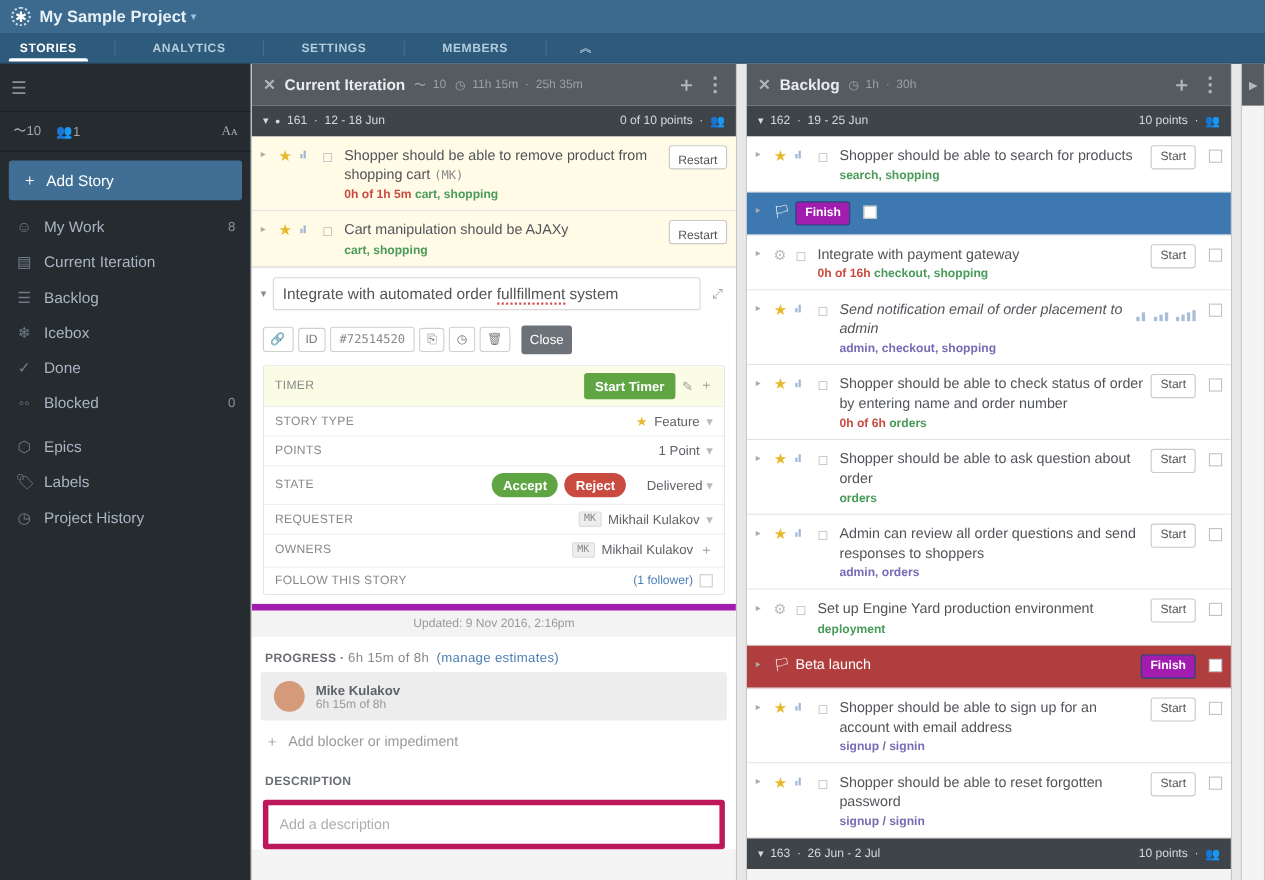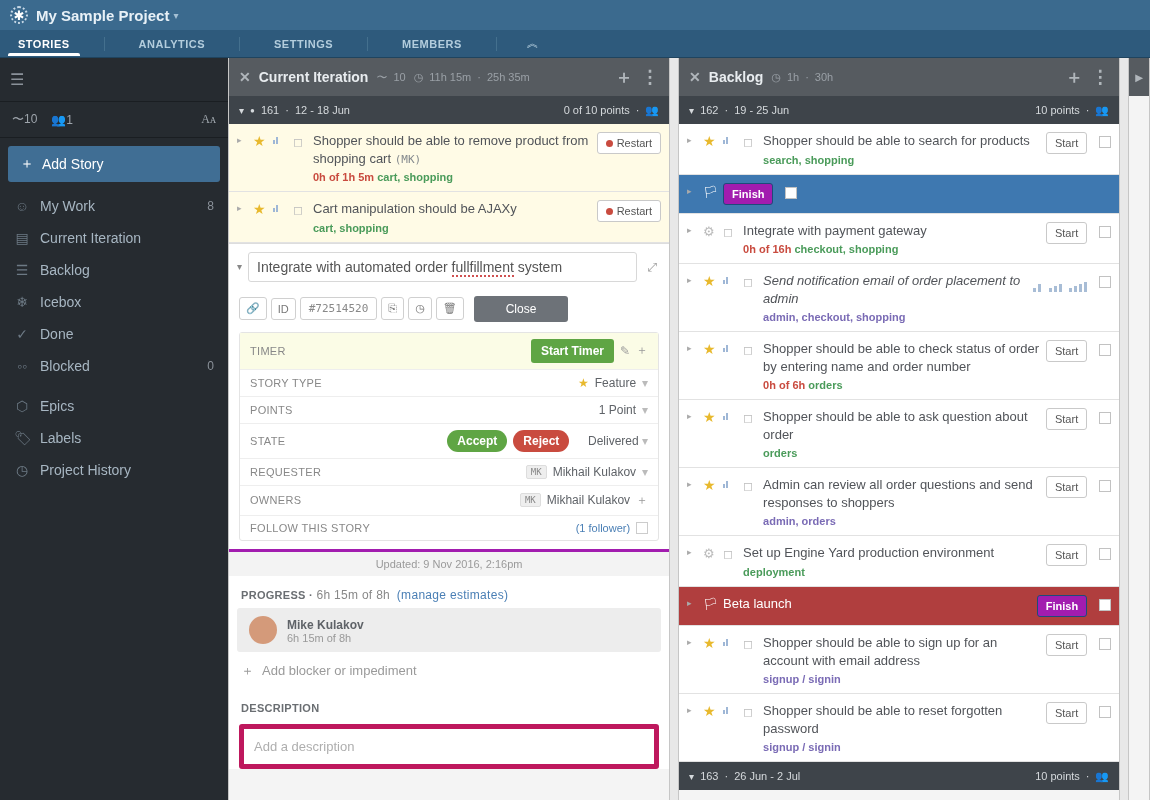--- a/index.html
+++ b/index.html
@@ -54,48 +54,48 @@
 .story .pts span{width:2px; background:#9fb7d6;}
 .story .bubble { color:#bbb; font-size:12px; width:14px; padding-top:3px;}
 .story .content { flex:1; }
 .story .title-t { font-size:13px; color:#515459; line-height:1.35;}
 .story .title-t.italic { font-style:italic;}
 .story .mk { font-family:monospace; color:#858a8e; font-size:11px;}
 .story .labels { font-size:11px; margin-top:4px;}
 .story .labels .l-red { color:#c94b3f; font-weight:600;}
 .story .labels .l-green { color:#4a9b5a; font-weight:600;}
 .story .labels .l-purple { color:#7a6bb5; font-weight:600;}
-.story .btn { background:#fff; border:1px solid #c9c9c9; border-radius:3px; padding:3px 8px; font-size:11px; color:#555; display:flex; align-items:center; gap:4px; cursor:pointer; height:22px;}
+.story .btn { background:#fff; border:1px solid #c9c9c9; border-radius:3px; padding:3px 8px; font-size:11px; color:#555; display:flex; align-items:center; gap:4px; cursor:pointer; height:22px;flex-direction:column;}
 .story .btn .dot{width:7px;height:7px;border-radius:50%;}
 .story .btn.finish { background:#a21caf; color:#fff; border-color:#1e4b7a; font-weight:600;}
 .story .chk { width:12px; height:12px; border:1px solid #c2c2c2; margin-left:6px; margin-top:4px; background:#fff;}
 .expanded { background:#fff; border-top:1px solid #ddd;}
 .exp-titlebar { display:flex; align-items:center; padding:8px; gap:6px; background:#fff;}
 .exp-titlebar .collapse{color:#888; font-size:10px; cursor:pointer;}
 .exp-title-input { flex:1; border:1px solid #d8d8d8; border-radius:3px; padding:6px 8px; font-size:14px; color:#555;}
 .exp-expand-icon{ color:#999; font-size:12px; cursor:pointer; padding:0 4px;}
 .exp-toolbar { display:flex; align-items:center; gap:4px; padding:6px 10px;}
 .tb-btn { border:1px solid #d0d0d0; border-radius:3px; padding:4px 6px; font-size:11px; color:#777; background:#fff; cursor:pointer; display:flex; align-items:center; gap:4px;}
 .tb-id { border:1px solid #d0d0d0; border-radius:3px; padding:4px 8px; font-size:11px; color:#888; background:#fff; font-family:monospace;}
-.close-btn { background:#6d7278; color:#fff; border:none; border-radius:3px; padding:6px 32px; font-size:12px; margin-left:6px; cursor:pointer;}
+.close-btn { background:#6d7278; color:#fff; border:none; border-radius:3px; padding:6px 8px; font-size:12px; margin-left:6px; cursor:pointer;}
 .field-table { margin:4px 10px 8px; border:1px solid #e4e4e4; border-radius:3px; background:#fff;}
 .field-row { display:flex; align-items:center; padding:6px 10px; border-bottom:1px solid #eee; font-size:11px; color:#888;}
 .field-row:first-child { background:#fbfce6;}
 .field-row:last-child{border-bottom:none;}
 .field-row .lab { text-transform:uppercase; width:120px; letter-spacing:.3px;}
 .field-row .val { margin-left:auto; display:flex; align-items:center; gap:6px; color:#5f6368; font-size:12px;}
 .start-timer-btn { background:#5fa544; color:#fff; border:none; border-radius:3px; padding:5px 10px; font-size:12px; font-weight:600; cursor:pointer;}
 .pencil,.plus-small { color:#999; font-size:12px; cursor:pointer;}
 .pill { border-radius:11px; padding:4px 10px; font-size:12px; font-weight:600; color:#fff; cursor:pointer;}
 .pill.accept{background:#5fa544;}
 .pill.reject{background:#c94b3f;}
 .avatar-chip { background:#eee; border:1px solid #ddd; border-radius:2px; padding:1px 4px; font-size:9px; font-family:monospace; color:#888;}
 .follow-link{ color:#4a7fb5; font-size:11px;}
 .follow-chk{width:12px;height:12px;border:1px solid #ccc;}
-.updated-line { text-align:center; font-size:11px; color:#9a9a9a; padding:6px; background:#f3f3f3; border-top:3px solid #a21caf;}
+.updated-line { text-align:center; font-size:11px; color:#9a9a9a; padding:6px; background:#f3f3f3; border-top:6px solid #a21caf;}
 .section-h { font-size:11px; font-weight:700; letter-spacing:.3px; color:#6a6e72; padding:12px 12px 6px; text-transform:uppercase;}
 .section-h .sub { font-weight:400; text-transform:none; color:#888; font-size:12px;}
 .section-h .link { color:#4a7fb5; font-weight:400; text-transform:none; font-size:12px;}
 .progress-row { display:flex; align-items:flex-end; gap:10px; padding:8px 12px; background:#ededed; margin:0 8px; border-radius:3px;}
 .prog-avatar { width:28px; height:28px; border-radius:50%; background:#d49a7a;}
 .prog-name { font-size:12px; font-weight:600; color:#5f6368;}
 .prog-time { font-size:11px; color:#999;}
 .add-blocker { display:flex; align-items:center; gap:8px; padding:10px 12px; color:#9a9a9a; font-size:13px; cursor:pointer;}
 .desc-box { margin:4px 10px 12px; border:5px solid #be185d; border-radius:3px; padding:10px; color:#aeaeae; font-size:13px; background:#fff;}
 .mini-bars{display:flex;gap:2px;align-items:flex-end;padding-top:5px;}

